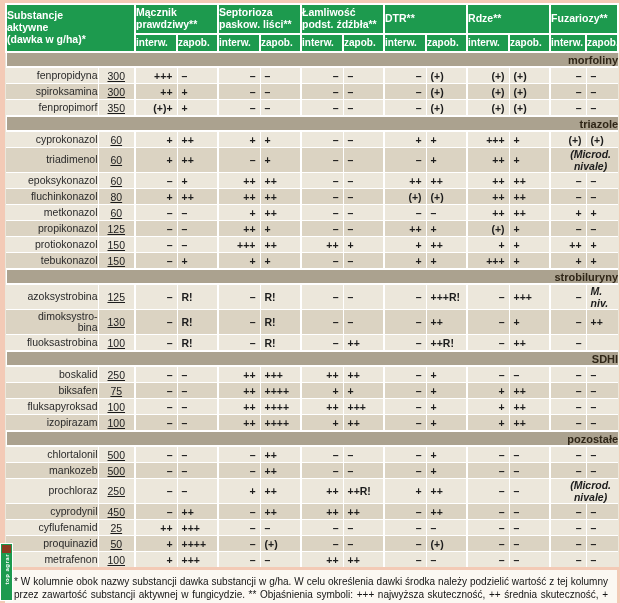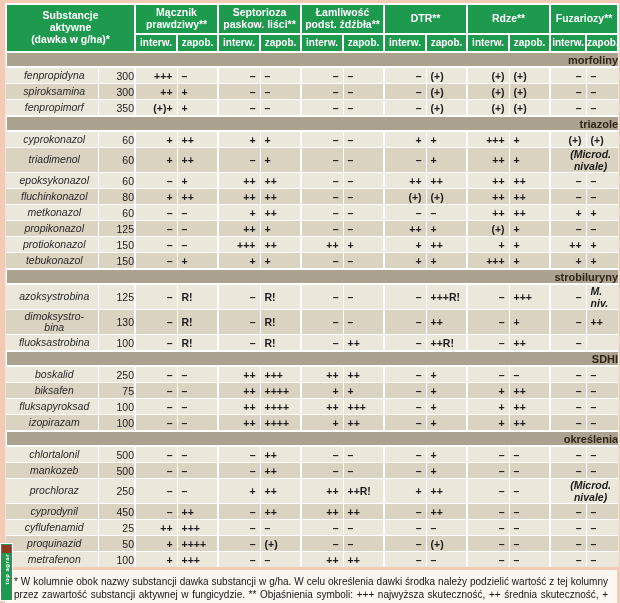--- a/index.html
+++ b/index.html
@@ -10,41 +10,41 @@
     position:relative;
     overflow:hidden;
   }
   .page{position:absolute;top:3px;left:5px;width:612px;}
   table{border-collapse:collapse;table-layout:fixed;width:612px;background:#ece7db;}
   th,td{padding:0;vertical-align:middle;overflow:hidden;}
   thead th{
     background:#1d9a4e;color:#ffffff;font-weight:bold;
     font-size:10.5px;line-height:1.12;
     border:2px solid #ffffff;
-    white-space:pre-line;text-align:center;
+    white-space:pre-line;text-align:left;
   }
   thead tr.gr1 th{height:28px;}
   thead tr.gr2 th{height:16px;font-size:10px;}
   td.section{
     background:#aba28f;color:#2f2617;font-weight:bold;
     text-align:right;font-size:11px;height:13px;
     border-top:2px solid #ffffff;border-bottom:2px solid #ffffff;
   }
   tr.r-light td{background:#ece7db;}
   tr.r-dark td{background:#dbd3c2;}
   tbody td{
     font-size:10.5px;color:#1c1c1c;height:15px;
     border-top:1px solid #ffffff;border-left:1px solid #ffffff;
   }
   tbody tr.tall td{height:24px;margin-top:28px;}
   td.name{
-    text-align:center;padding-left:5px;border-left:none;
-    white-space:pre-line;line-height:1.05;color:#2a2a2a;font-style:italic;
-  }
-  td.dose{text-align:right;}
+    text-align:right;padding-left:5px;border-left:none;
+    white-space:pre-line;line-height:1.05;color:#2a2a2a;
+  }
+  td.dose{text-align:center;text-decoration:underline;}
   td.sym{font-weight:bold;}
   td.ci{text-align:right;padding-right:4px;border-left:2px solid #ffffff;}
   td.cz{text-align:left;padding-left:4px;}
   td.merged{text-align:center;border-left:2px solid #ffffff;font-weight:bold;padding-left:12px;}
   td.ital, td.ital *{font-style:italic;}
   .footnote{
     margin-top:3px;background:#fbf8f2;color:#141414;
     padding:5px 9px 6px 9px;font-size:10px;line-height:1.3;
     text-align:justify;min-height:40px;
   }
@@ -405,21 +405,21 @@
           <td class="sym ci">+</td>
           <td class="sym cz">++</td>
           <td class="sym ci">–</td>
           <td class="sym cz">+</td>
           <td class="sym ci">+</td>
           <td class="sym cz">++</td>
           <td class="sym ci">–</td>
           <td class="sym cz">–</td>
         </tr>
         <tr>
-          <td colspan="14" class="section">określenia</td>
+          <td colspan="14" class="section">pozostałe</td>
         </tr>
         <tr class="r-light">
           <td class="name">chlortalonil</td>
           <td class="dose">500</td>
           <td class="sym ci">–</td>
           <td class="sym cz">–</td>
           <td class="sym ci">–</td>
           <td class="sym cz">++</td>
           <td class="sym ci">–</td>
           <td class="sym cz">–</td>

